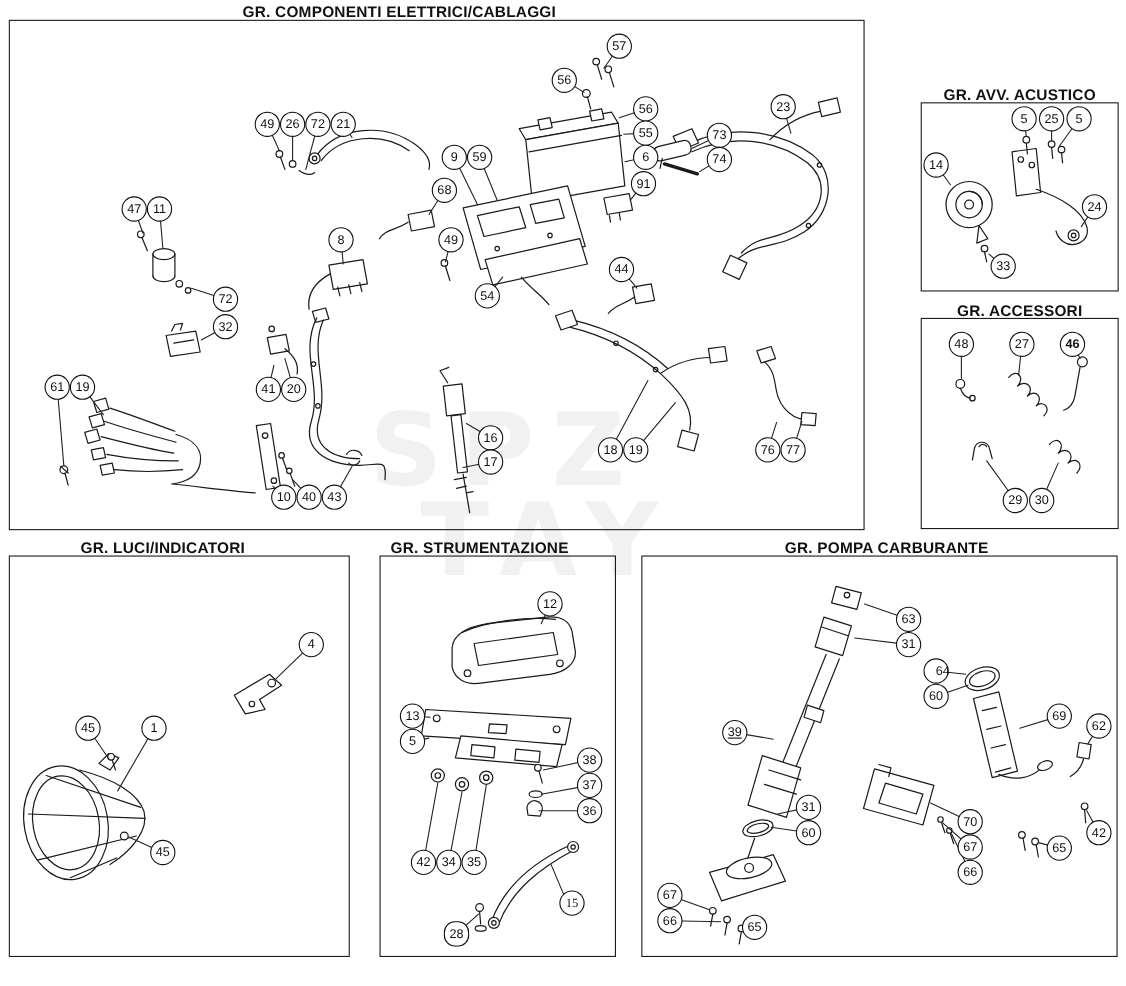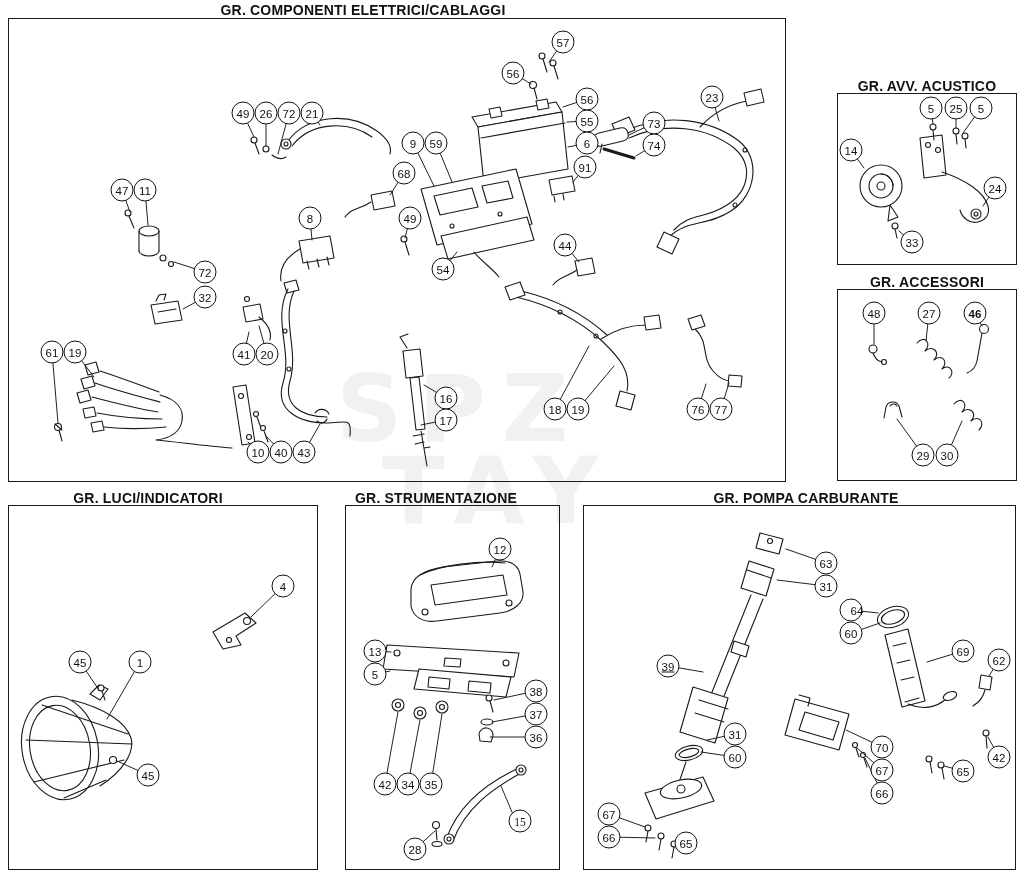--- a/index.html
+++ b/index.html
@@ -440,21 +440,21 @@
     <div class="callout" style="left: 500px; top: 549px;">12</div>
     <div class="callout" style="left: 375px; top: 651px;">13</div>
     <div class="callout" style="left: 375px; top: 674px;">5</div>
     <div class="callout" style="left: 536px; top: 691px;">38</div>
     <div class="callout" style="left: 536px; top: 714px;">37</div>
     <div class="callout" style="left: 536px; top: 737px;">36</div>
     <div class="callout" style="left: 385px; top: 784px;">42</div>
     <div class="callout" style="left: 408px; top: 784px;">34</div>
     <div class="callout" style="left: 431px; top: 784px;">35</div>
     <div class="callout" style="left: 520px; top: 821px; font-family: Liberation Serif, serif;">15</div>
-    <div class="callout" style="left: 415px; top: 849px;">28</div>
+    <div class="callout" style="left: 415px; top: 849px; border-radius: 10px;">28</div>
     <div class="panel-box" style="left: 583px; top: 505px; width: 433px; height: 365px;"></div>
     <div class="panel-title" style="left: 806px; top: 490px;">GR. POMPA CARBURANTE</div>
     <div class="callout" style="left: 826px; top: 563px;">63</div>
     <div class="callout" style="left: 826px; top: 586px;">31</div>
     <div class="callout" style="left: 851px; top: 610px; padding-left: 12px;">64</div>
     <div class="callout" style="left: 851px; top: 633px;">60</div>
     <div class="callout" style="left: 963px; top: 651px;">69</div>
     <div class="callout" style="left: 999px; top: 660px;">62</div>
     <div class="callout" style="left: 668px; top: 666px; text-decoration: underline;">39</div>
     <div class="callout" style="left: 735px; top: 734px;">31</div>

